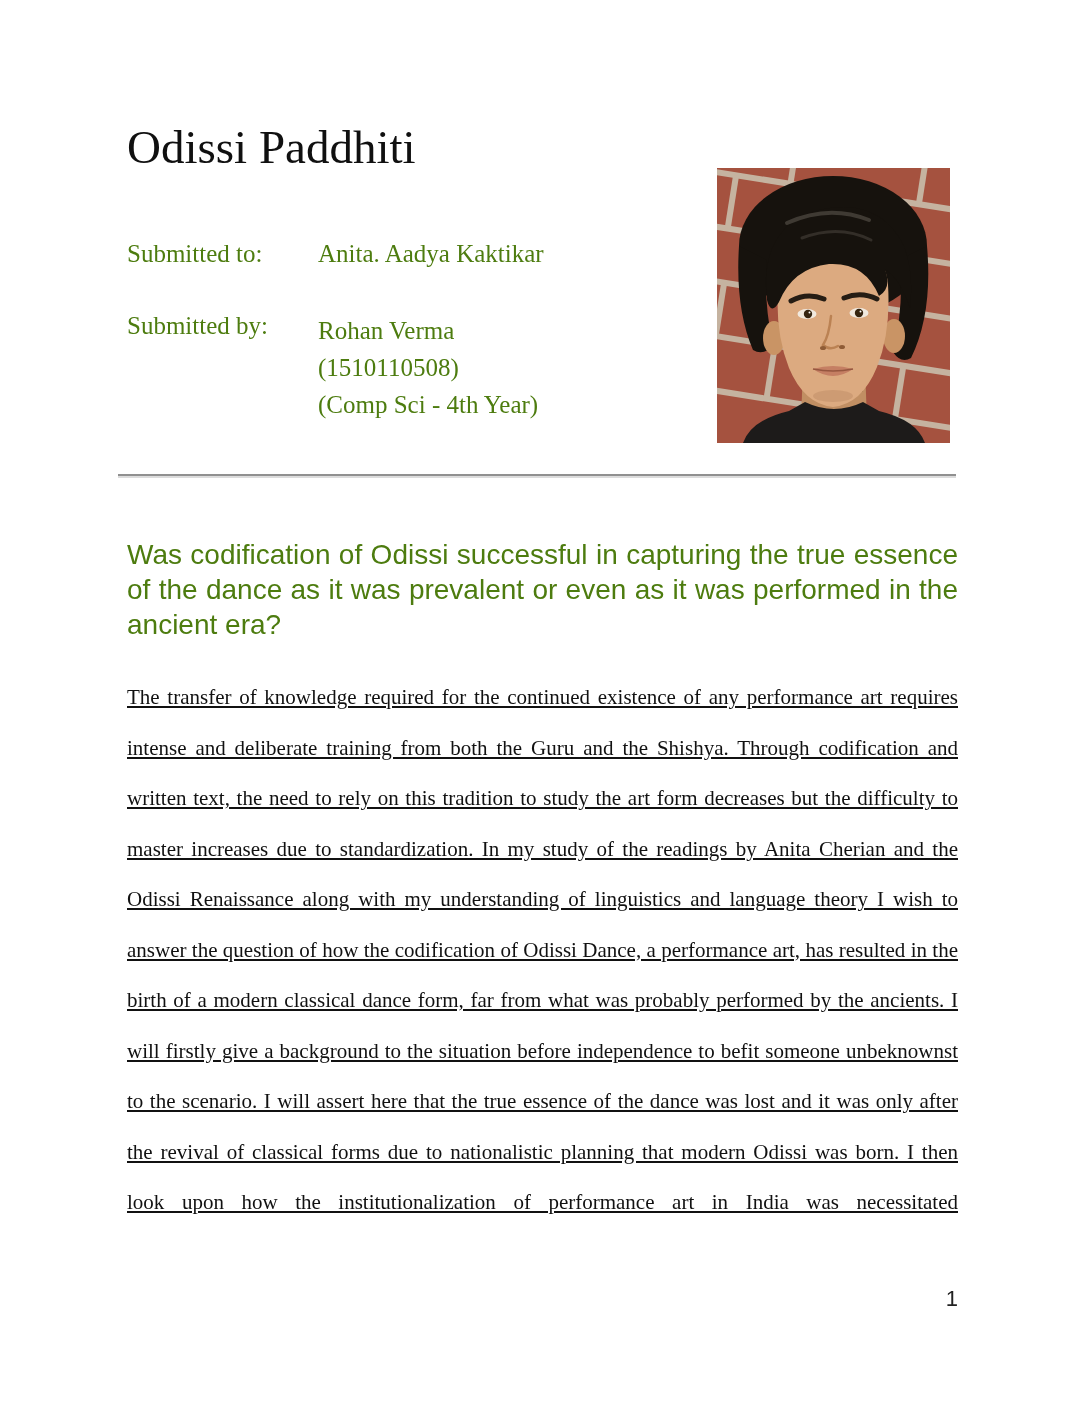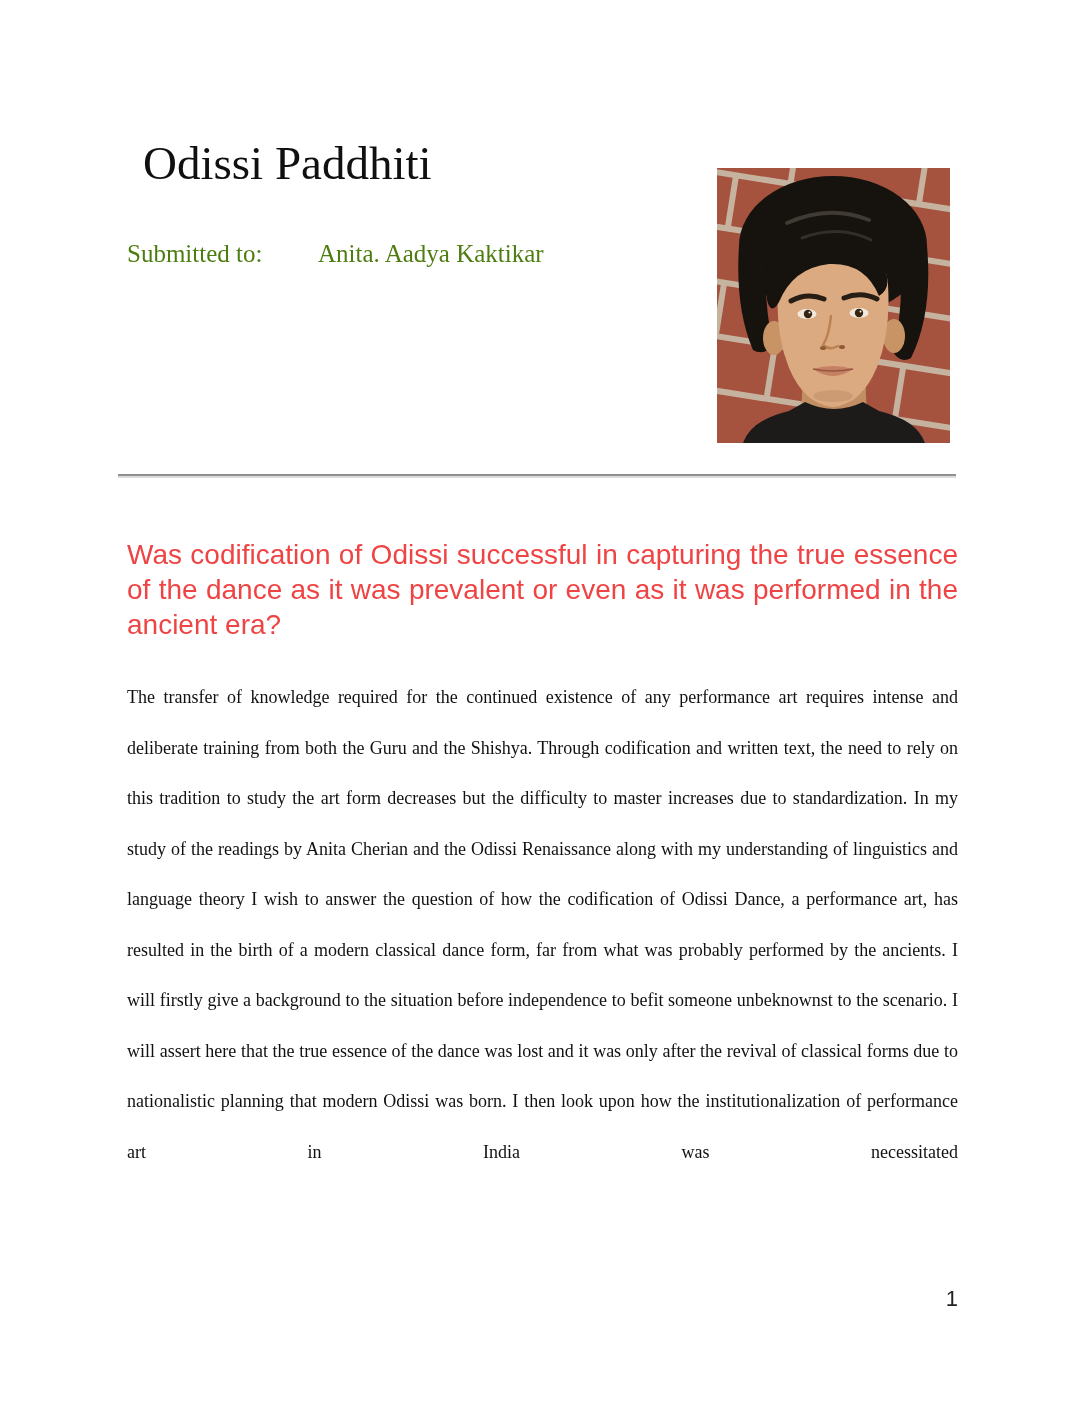--- a/index.html
+++ b/index.html
@@ -8,21 +8,21 @@
     width: 1088px;
     height: 1408px;
     background: #ffffff;
     font-family: "Liberation Serif", serif;
     overflow: hidden;
   }
   .doc-title {
     position: absolute;
     left: 127px;
     top: 124px;
-    margin: 16px;
+    margin: 0;
     font-size: 47px;
     font-weight: 400;
     line-height: 1;
     color: #101010;
     white-space: nowrap;
   }
   .sub-row {
     position: absolute;
     left: 127px;
     display: flex;
@@ -53,34 +53,35 @@
   .question {
     position: absolute;
     left: 127px;
     top: 537px;
     width: 831px;
     margin: 0;
     font-family: "Liberation Sans", sans-serif;
     font-size: 28px;
     font-weight: 400;
     line-height: 35px;
-    color: #ef4444;
+    color: #4d7c0f;
     text-align: justify;
   }
   .body-par {
     position: absolute;
     left: 127px;
     top: 672px;
     width: 831px;
     margin: 0;
-    font-size: 18px;
+    font-size: 21px;
     line-height: 50.5px;
     color: #111111;
     text-align: justify;
     text-align-last: justify;
+    text-decoration: underline;
   }
   .page-num {
     position: absolute;
     right: 130px;
     top: 1286px;
     font-family: "Liberation Sans", sans-serif;
     font-size: 22px;
     color: #222222;
   }
 </style>
@@ -89,20 +90,28 @@
 
 <div class="page">
 
   <h1 class="doc-title">Odissi Paddhiti</h1>
 
   <div class="sub-row sub-to">
     <span class="lbl">Submitted to:</span>
     <span class="val">Anita. Aadya Kaktikar</span>
   </div>
 
+  <div class="sub-row sub-by">
+    <span class="lbl">Submitted by:</span>
+    <span class="vals">
+      <div>Rohan Verma</div>
+      <div>(1510110508)</div>
+      <div>(Comp Sci - 4th Year)</div>
+    </span>
+  </div>
 
   <div class="photo">
     <svg viewBox="0 0 233 275" xmlns="http://www.w3.org/2000/svg">
       <defs>
         <clipPath id="pc">
             <rect x="0" y="0" width="233" height="275"></rect>
           </clipPath>
       </defs>
       <g clip-path="url(#pc)">
 

